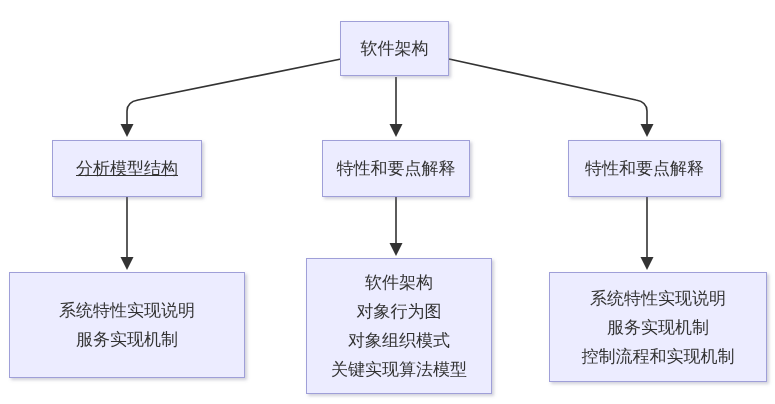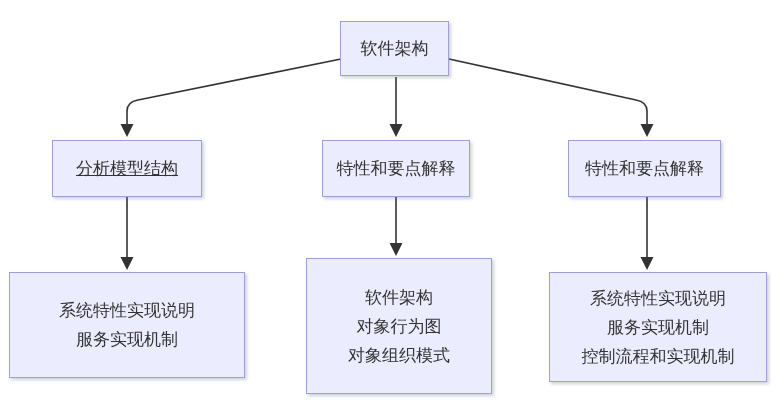--- a/index.html
+++ b/index.html
@@ -91,20 +91,21 @@
   </div>
 
   <div class="node node-bot-left">
     <div class="node-line">系统特性实现说明</div>
     <div class="node-line">服务实现机制</div>
   </div>
   <div class="node node-bot-center">
     <div class="node-line">软件架构</div>
     <div class="node-line">对象行为图</div>
     <div class="node-line">对象组织模式</div>
+    <div class="node-line">关键实现算法模型</div>
   </div>
   <div class="node node-bot-right">
     <div class="node-line">系统特性实现说明</div>
     <div class="node-line">服务实现机制</div>
     <div class="node-line">控制流程和实现机制</div>
   </div>
 
 </div>
 
 </body></html>

